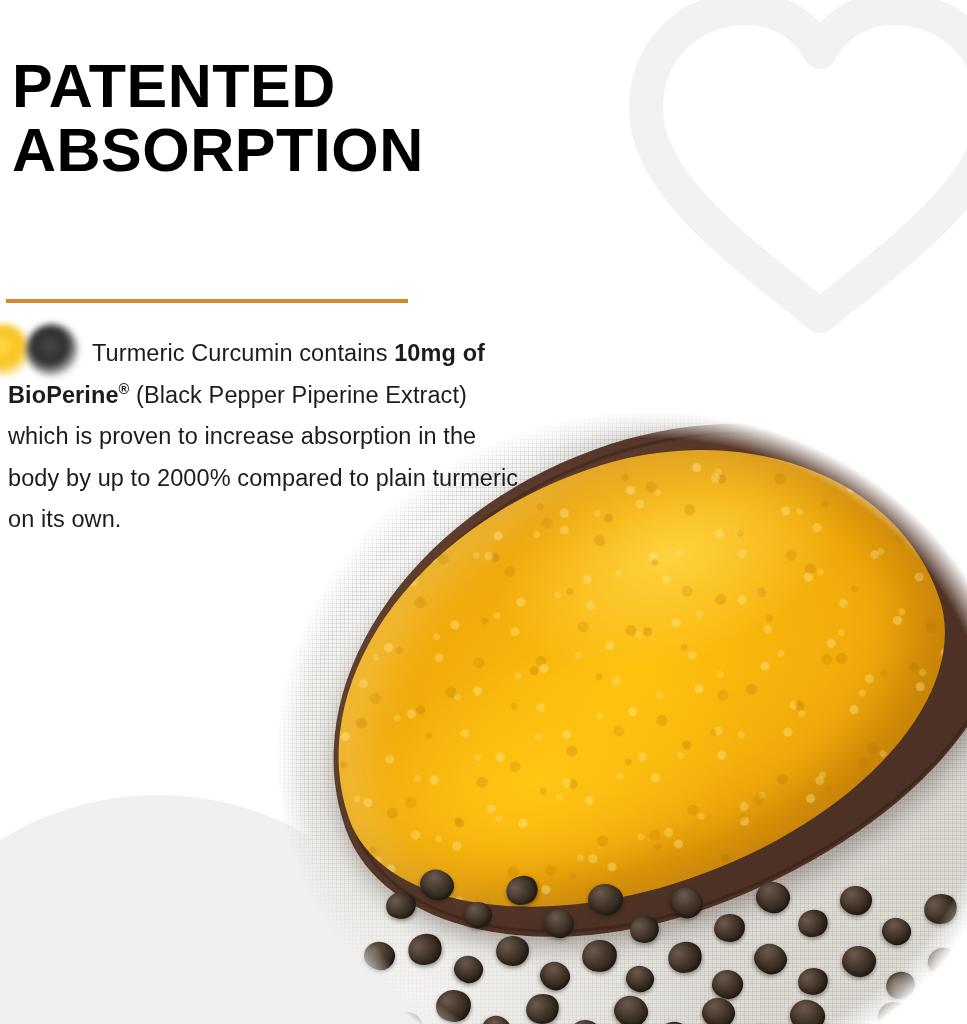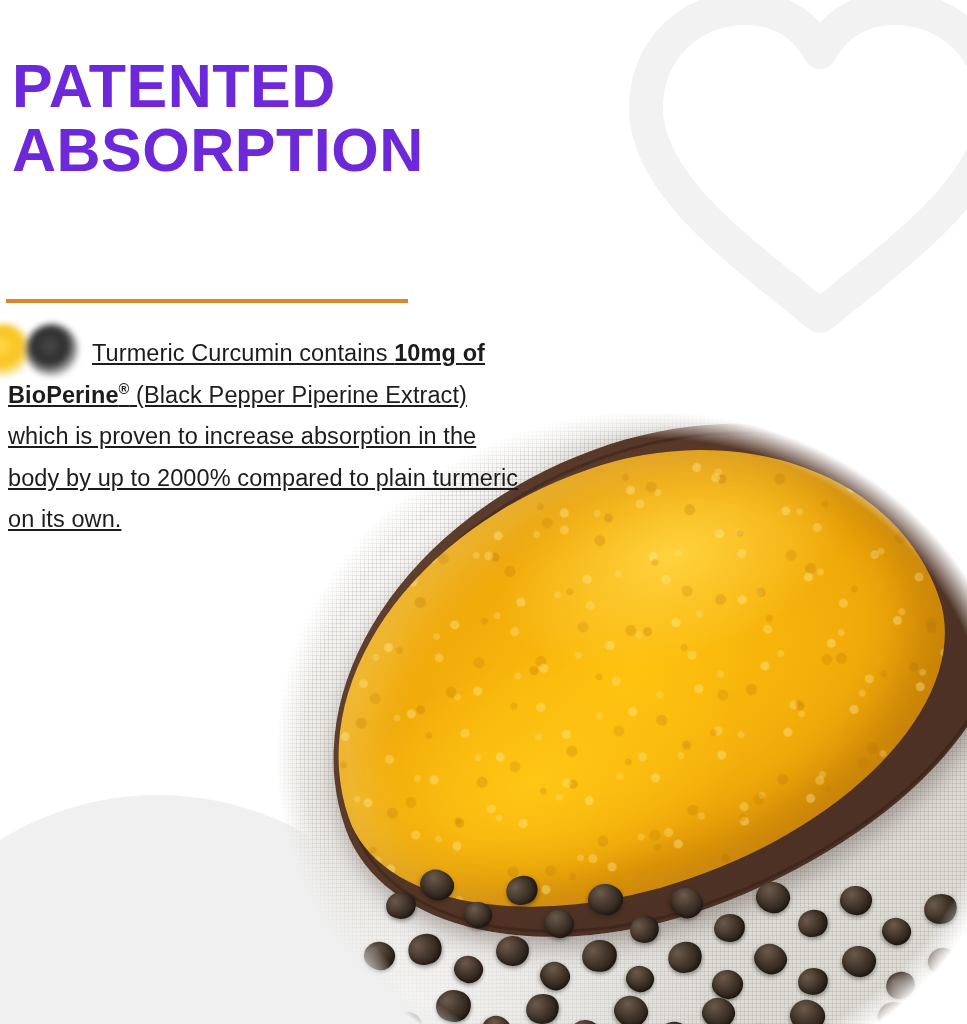--- a/index.html
+++ b/index.html
@@ -159,21 +159,21 @@
   .headline {
     position: absolute;
     left: 12px;
     top: 54px;
     width: 520px;
     margin: 0;
     font-size: 61px;
     line-height: 64px;
     font-weight: bold;
     letter-spacing: 0.5px;
-    color: #6d28d9;
+    color: #000000;
   }
   .divider {
     position: absolute;
     left: 6px;
     top: 299px;
     width: 402px;
     height: 4px;
     background: #d8872c;
   }
   .dot-graphic {
@@ -202,21 +202,20 @@
   .body-copy {
     position: absolute;
     left: 8px;
     top: 333px;
     width: 520px;
     margin: 0;
     font-size: 23.5px;
     line-height: 41.5px;
     color: #1c1c1c;
     letter-spacing: .1px;
-    text-decoration: underline;
   }
   .body-copy .lead-gap { display: inline-block; width: 84px; }
   .body-copy b { font-weight: bold; }
   .body-copy sup { font-size: .62em; vertical-align: super; line-height: 0; }
 </style>
 </head>
 <body>
 
 <div id="page">
 

